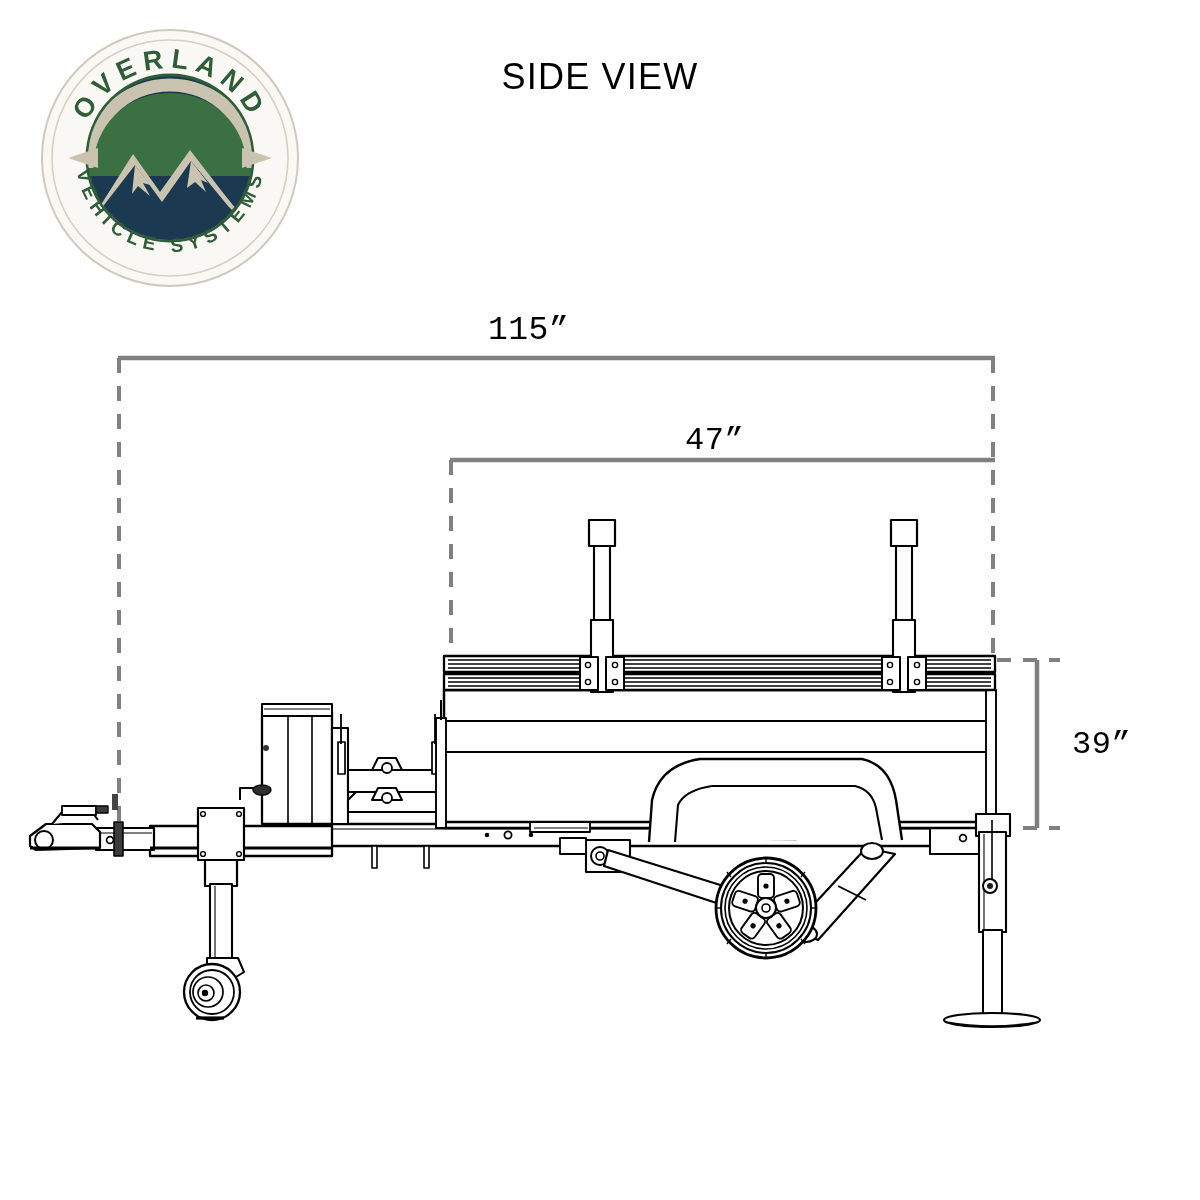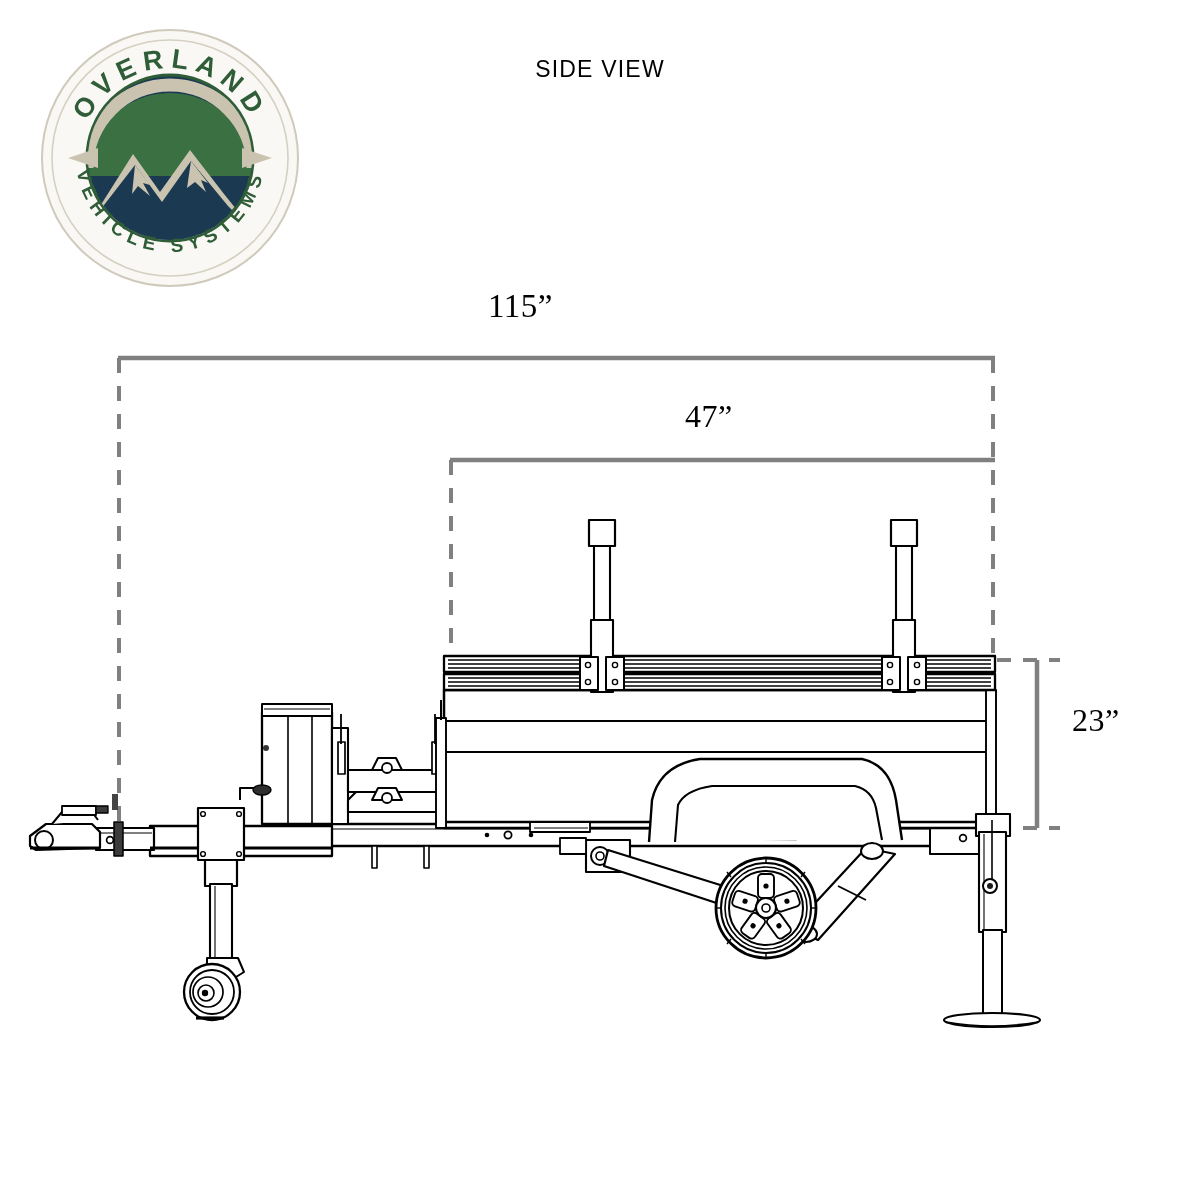--- a/index.html
+++ b/index.html
@@ -21,31 +21,32 @@
     width: 1200px;
     height: 1200px;
   }
   .title-text {
     position: absolute;
     left: 0;
     top: 56px;
     width: 1200px;
     text-align: center;
     font-family: "Liberation Sans", sans-serif;
-    font-size: 23px;
+    font-size: 36px;
     letter-spacing: 1.2px;
     color: #000000;
     font-weight: 400;
   }
   .dim-label {
     position: absolute;
-    font-family: Liberation Serif, serif;
+    font-family: Liberation Mono, monospace;
     color: #000000;
     font-weight: 400;
     white-space: nowrap;
+    margin-top: 24px;
   }
   #label-115 {
     left: 488px;
     top: 288px;
     font-size: 33px;
     letter-spacing: 0.5px;
   }
   #label-72 {
     left: 685px;
     top: 398px;
@@ -117,21 +118,21 @@
       <text font-family="Liberation Sans, sans-serif" font-size="19" font-weight="bold" fill="#2f5d37" letter-spacing="6">
         <textPath href="#arcBottom" startOffset="50%" text-anchor="middle">VEHICLE SYSTEMS</textPath>
       </text>
     </svg>
   </div>
 
   <div class="title-text">SIDE VIEW</div>
 
   <div class="dim-label" id="label-115">115”</div>
   <div class="dim-label" id="label-72">47”</div>
-  <div class="dim-label" id="label-23">23”</div>
+  <div class="dim-label" id="label-23">39”</div>
 
   <div id="drawing-wrap">
   <svg viewBox="0 0 1200 1200" width="1200" height="1200">
 
     <g stroke="#808080" fill="none">
 
       <line x1="118" y1="358" x2="995" y2="358" stroke-width="4.5"></line>
 
       <line x1="119" y1="358" x2="119" y2="835" stroke-width="4" stroke-dasharray="15,13"></line>
 

